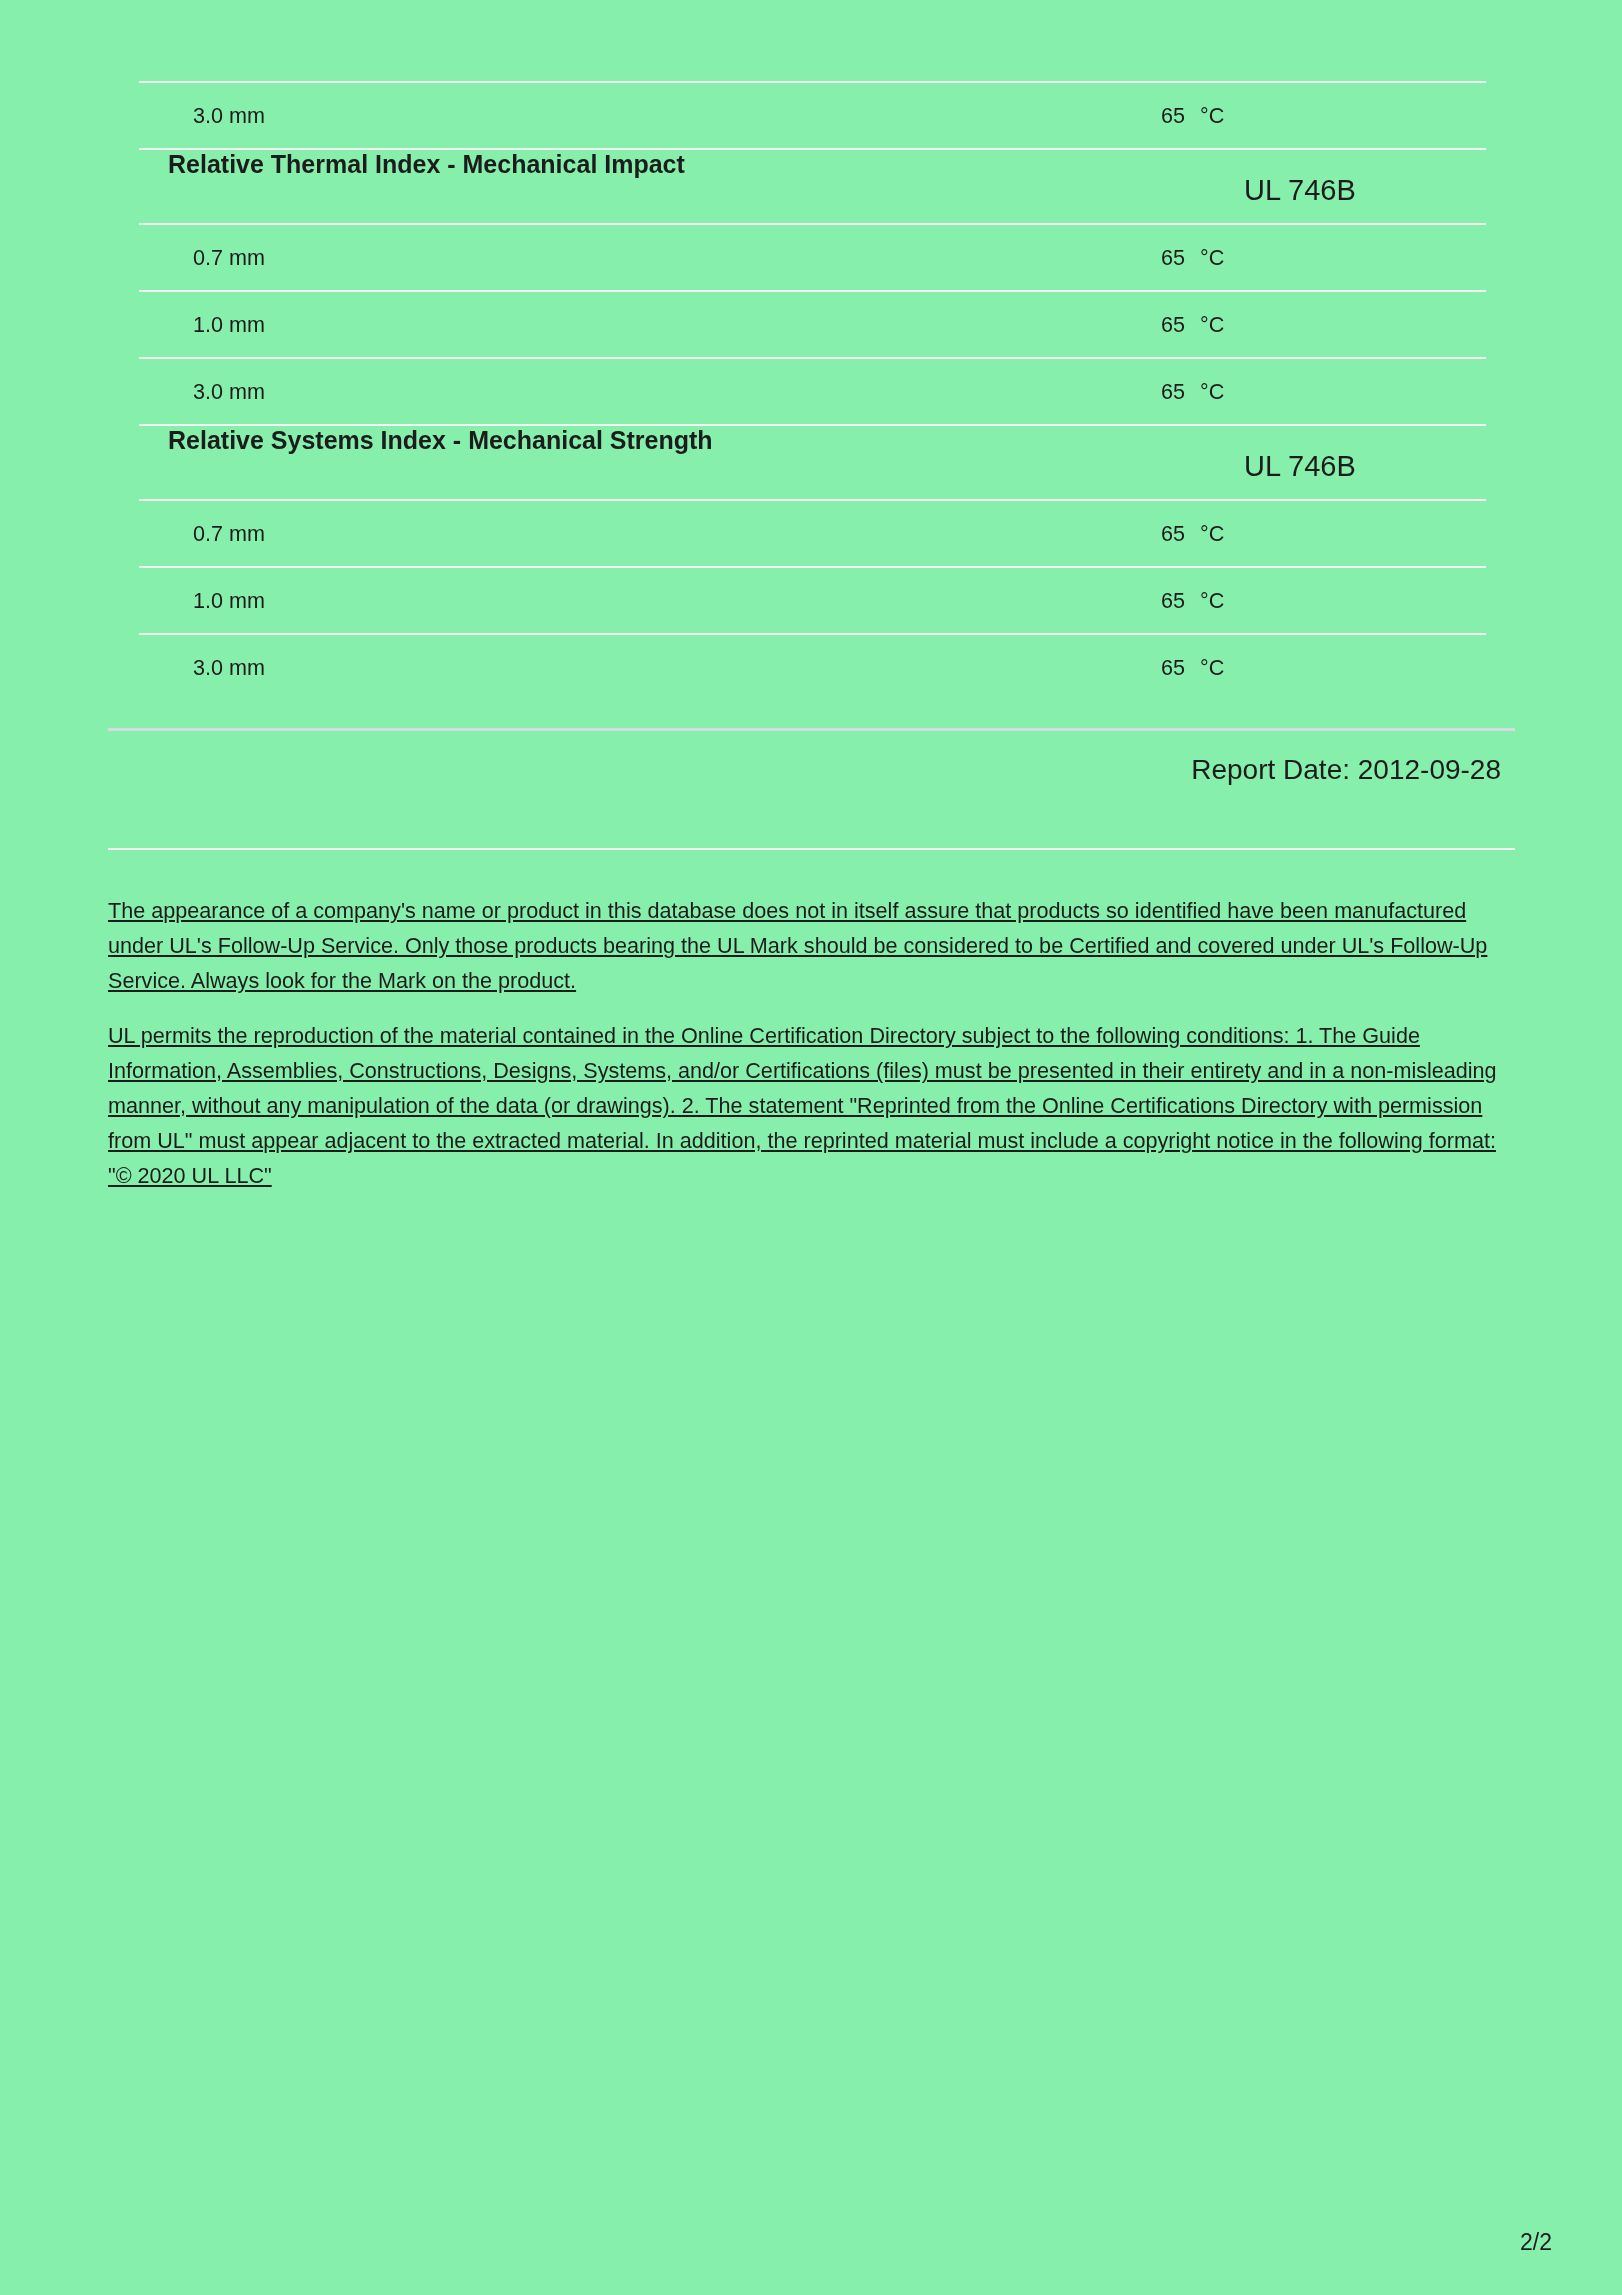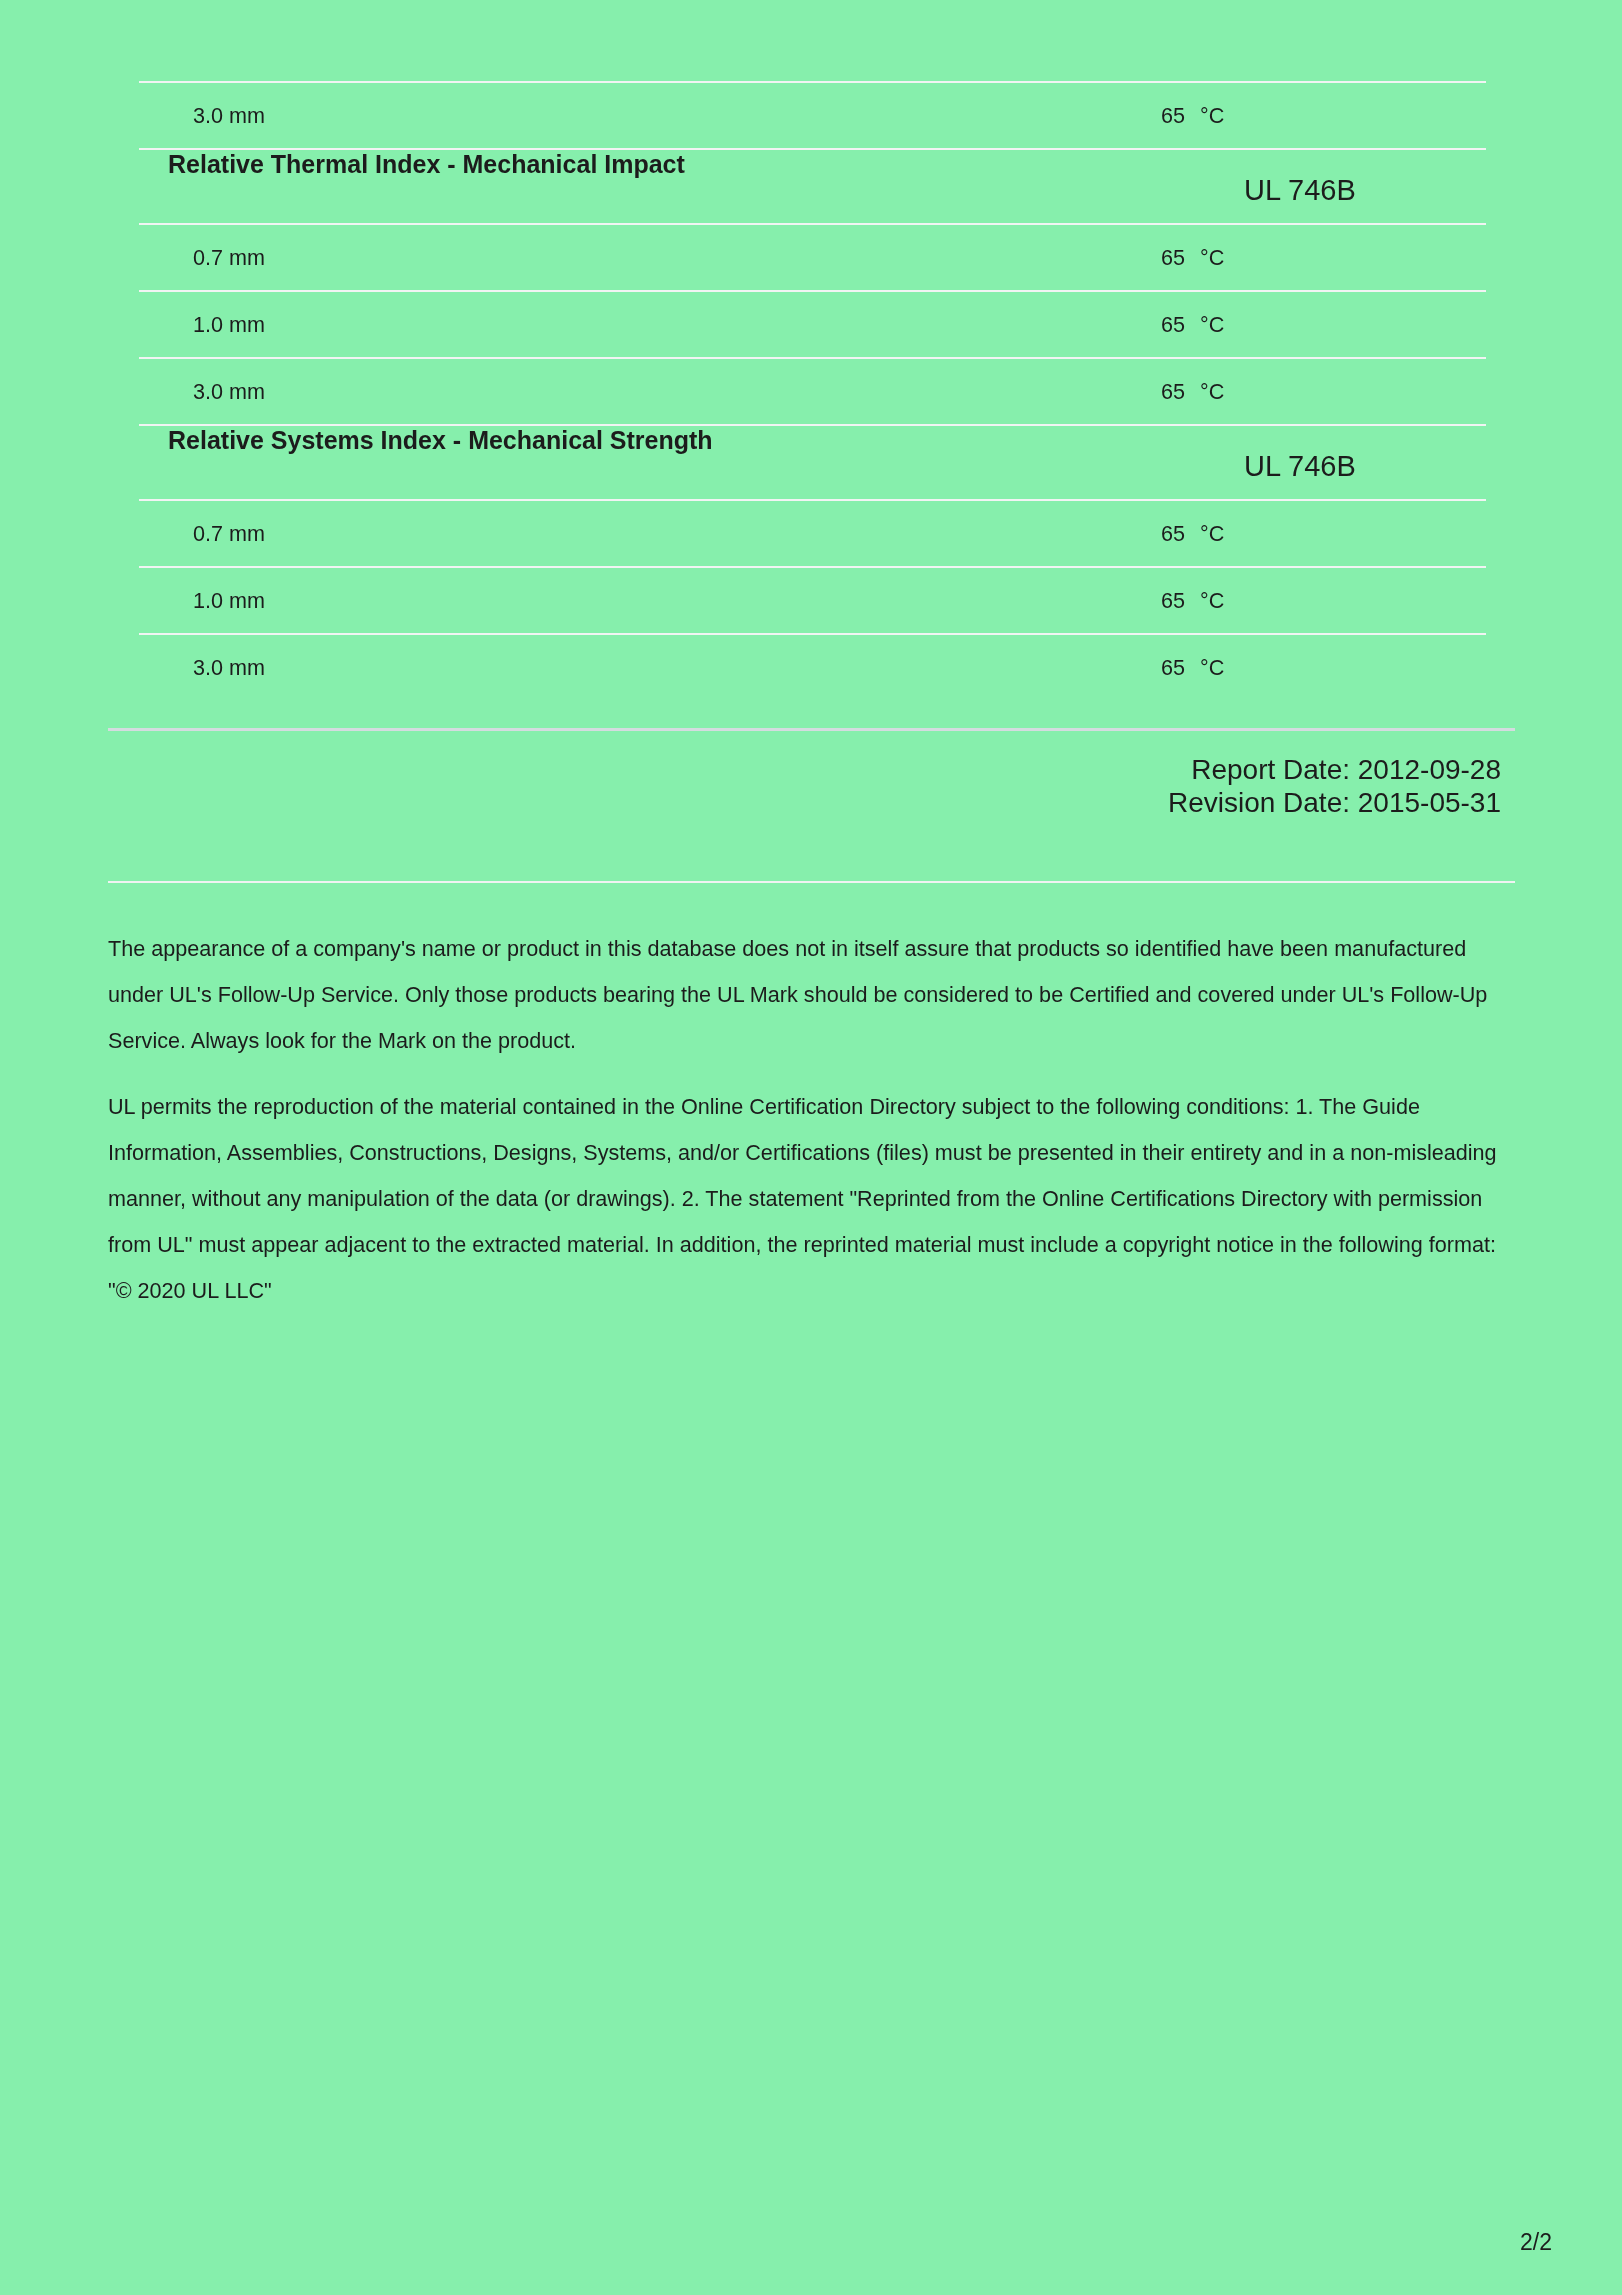--- a/index.html
+++ b/index.html
@@ -47,21 +47,21 @@
   
   .dates {
     margin-top: 21.6px;
     text-align: right;
     padding-right: 14px;
     font-size: 28px;
     line-height: 33px;
   }
 
   
-  .legal { margin-top: 43px; font-size: 21.6px; line-height: 46px; }
+  .legal { margin-top: 43px; font-size: 21.6px; line-height: 35px; text-decoration: underline; }
   .legal p.first { margin-bottom: 20px; }
 
   
   .page-number {
     position: absolute;
     right: 70px; bottom: 39px;
     font-size: 23px;
   }
 </style>
 </head>
@@ -119,21 +119,20 @@
         <span class="value">65</span>
         <span class="unit">°C</span>
       </div>
 
     </section>
 
     <hr class="hr-thick">
 
     <div class="dates">
       <div>Report Date: 2012-09-28</div>
-      <div>Revision Date: 2015-05-31</div>
     </div>
 
     <hr class="hr-light">
 
     <div class="legal">
       <p class="first">The appearance of a company's name or product in this database does not in itself assure that products so identified have been manufactured under UL's Follow-Up Service. Only those products bearing the UL Mark should be considered to be Certified and covered under UL's Follow-Up Service. Always look for the Mark on the product.</p>
       <p>UL permits the reproduction of the material contained in the Online Certification Directory subject to the following conditions: 1. The Guide Information, Assemblies, Constructions, Designs, Systems, and/or Certifications (files) must be presented in their entirety and in a non-misleading manner, without any manipulation of the data (or drawings). 2. The statement "Reprinted from the Online Certifications Directory with permission from UL" must appear adjacent to the extracted material. In addition, the reprinted material must include a copyright notice in the following format: "© 2020 UL LLC"</p>
     </div>
 
   </main>

